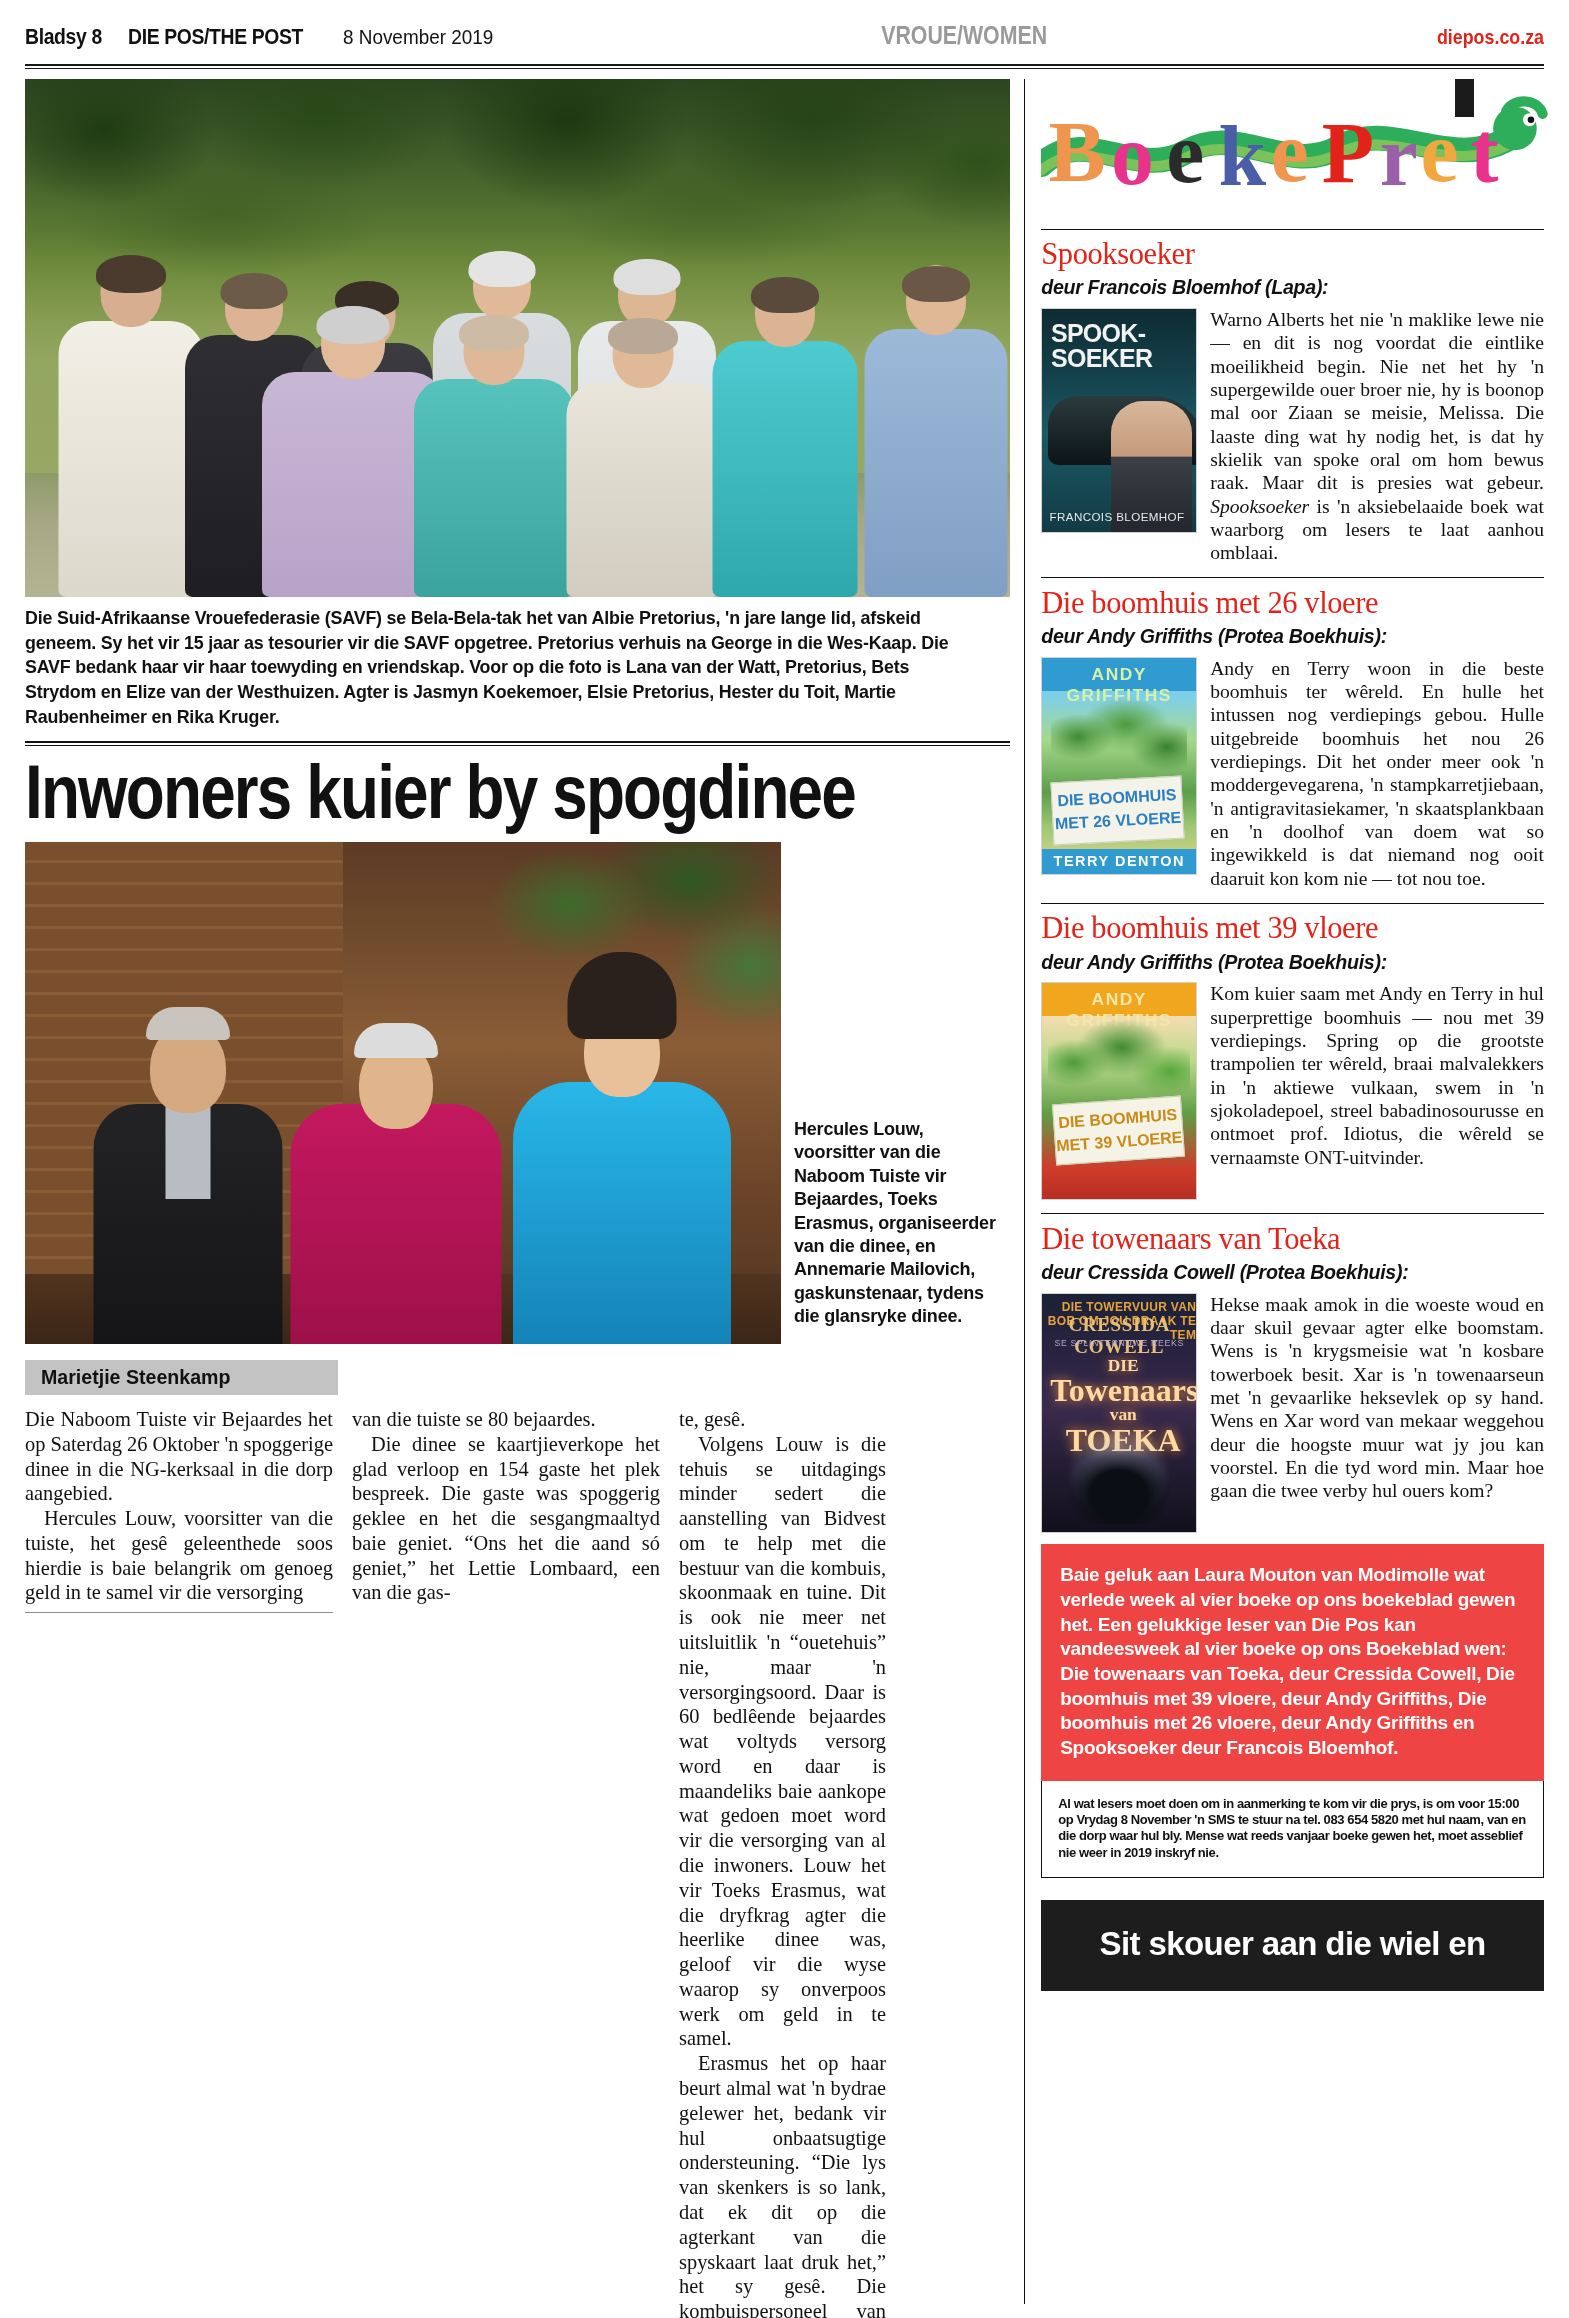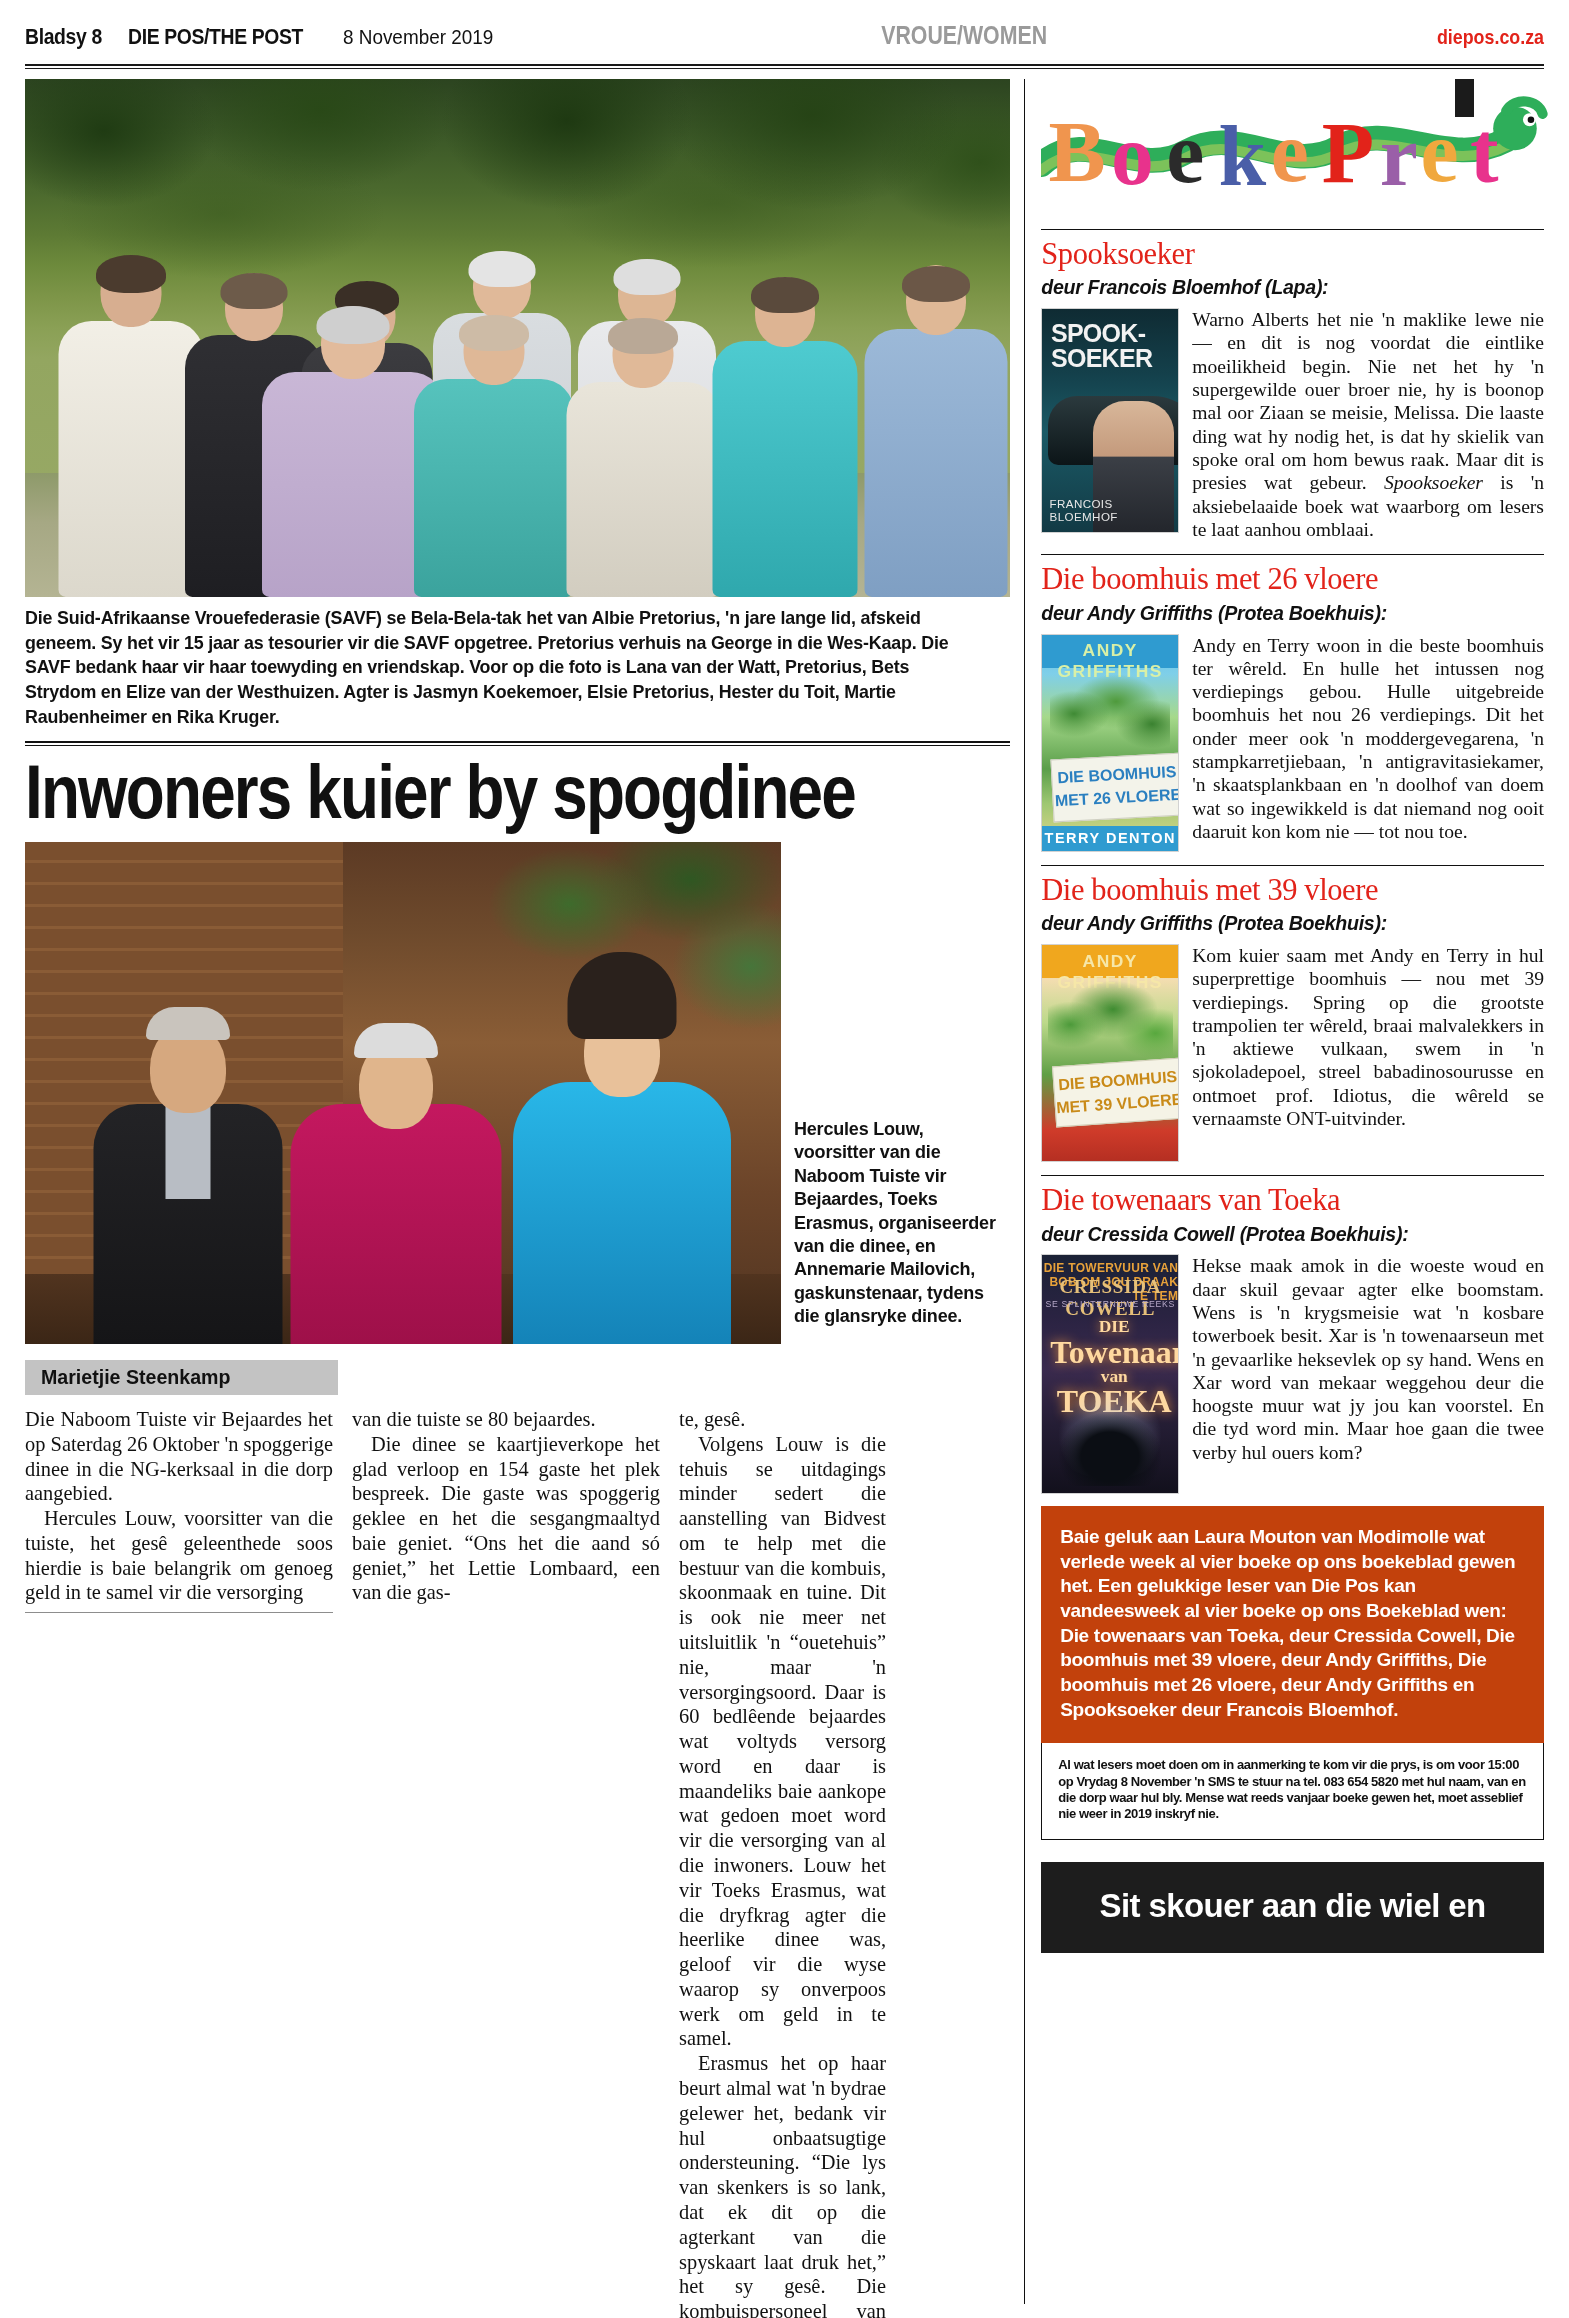--- a/index.html
+++ b/index.html
@@ -87,21 +87,21 @@
   .thin-rule { border-top: 1.5px solid #8d8d8d; margin: 7.3px 0 0 0; }
 
   
   .bp-logo { height: 138px; position: relative; margin: 2.9px 0 8.7px 0; }
   .bp-word { position: absolute; left: 0; top: 13px; width: 509px; height: 109px; }
   .bp-rule { border-top: 1.5px solid #111; margin: 4.4px 0 7.3px 0; }
 
   .bk-title { font-family: "Liberation Serif", serif; font-size: 30.5px; color: #e2231a; letter-spacing: -0.4px; margin-top: 4.4px; }
   .bk-author { font-family: "Liberation Sans", sans-serif; font-weight: bold; font-style: italic; font-size: 19.6px; margin: 4.4px 0 8.7px 0; letter-spacing: -0.3px; }
   .bk-row { display: flex; gap: 13px; align-items: flex-start; }
-  .bk-cover { width: 138px; flex: none; position: relative; overflow: hidden; border: 0.7px solid #d2d2d2; }
+  .bk-cover { width: 156px; flex: none; position: relative; overflow: hidden; border: 0.7px solid #d2d2d2; }
   .bk-text { flex: 1; font-family: "Liberation Serif", serif; font-size: 19.6px; line-height: 1.19; text-align: justify; hyphens: auto; }
   .bk-text i { font-style: italic; }
 
   
   .cv-spook { height: 225px; background: linear-gradient(180deg,#0f2b33 0%,#14414c 30%,#1b5a66 55%,#123a45 100%); }
   .cv-spook .cv-t { position:absolute; left: 8.7px; top: 11.6px; font-family:"Liberation Sans",sans-serif; font-weight:bold; font-size: 25px; color:#f2f2f2; line-height: 1.0; letter-spacing:-0.7px; }
   .cv-spook .cv-car { position:absolute; left: 5.8px; top: 87px; width: 156px; height: 69px; background: linear-gradient(180deg,#2b3a3e,#0c1518); border-radius: 29px 51px 10.2px 10.2px; }
   .cv-spook .cv-boy { position:absolute; right: 4.4px; bottom: 0; width: 81px; height: 131px; background: linear-gradient(180deg,#d8b79a 0%, #c49a7c 42%, #3b3f46 43%, #23262c 100%); border-radius: 32px 32px 0 0; }
   .cv-spook .cv-auth { position:absolute; left: 7.3px; bottom: 8.7px; font-family:"Liberation Sans",sans-serif; font-size: 11.6px; color:#e8e8e8; letter-spacing: 0.4px; }
 
@@ -130,21 +130,21 @@
   .cv-toeka { height: 240px; background: linear-gradient(180deg,#1b2236 0%,#2a2342 26%,#3a2a4e 48%,#241d34 72%,#12101c 100%); }
   .cv-toeka .cv-top { position:absolute; left:0; right:0; top:5.8px; text-align:right; font-family:"Liberation Sans",sans-serif; font-weight:bold; font-size: 12px; color:#e8a23a; letter-spacing:0.3px; }
   .cv-toeka .cv-auth { position:absolute; left:0; right:0; top:20.4px; text-align:center; font-family:"Liberation Serif",serif; font-weight:bold; font-size: 19px; color:#e6c07a; letter-spacing: 0.7px; }
   .cv-toeka .cv-sub { position:absolute; left:0; right:0; top:44px; text-align:center; font-family:"Liberation Sans",sans-serif; font-size: 8.7px; color:#b6a8c8; letter-spacing:0.7px; }
   .cv-toeka .cv-ttl { position:absolute; left:8px; right:0; top:63px; text-align:center; font-family:"Liberation Serif",serif; font-weight:bold; font-size: 32px; color:#ffd9a0; line-height:1.0; text-shadow: 0 0 10.2px rgba(255,160,60,.9); }
   .cv-toeka .cv-ttl small { display:block; font-size: 17.4px; }
   .cv-toeka .cv-crow { position:absolute; left:50%; bottom: 7.3px; transform:translateX(-50%); width: 102px; height: 73px; background: radial-gradient(ellipse at 50% 60%, #0b0e14 40%, rgba(11,14,20,0) 72%); }
   .cv-toeka .cv-glow { position:absolute; left:50%; bottom: 14.5px; transform:translateX(-50%); width: 124px; height: 87px; border-radius:50%; background: radial-gradient(circle, rgba(190,205,235,.55), rgba(40,45,70,0) 68%); }
 
   
-  .pink-box { background: #c2410c; color: #fff; padding: 19px 17.4px 20.4px 19px; margin-top: 11.6px; }
+  .pink-box { background: #ef4444; color: #fff; padding: 19px 17.4px 20.4px 19px; margin-top: 11.6px; }
   .pink-box p { font-family: "Liberation Sans", sans-serif; font-weight: bold; font-size: 19px; line-height: 1.30; letter-spacing: -0.3px; }
 
   .howto { border: 1.5px solid #111; border-top: none; padding: 14.5px 16px 16px 16px; }
   .howto p { font-family: Liberation Sans, sans-serif; font-weight: bold; font-size: 13px; line-height: 1.26; letter-spacing: -0.4px; }
 
   .black-ad { background: #1d1d1d; color: #fff; margin-top: 22px; padding: 25px 7.3px 28px 7.3px; text-align: center; }
   .black-ad .l1 { font-family: "Liberation Sans", sans-serif; font-weight: bold; font-size: 33px; letter-spacing: -0.6px; }
   .black-ad .l2 { font-family: "Liberation Sans", sans-serif; font-weight: bold; font-size: 39px; letter-spacing: -0.4px; margin-top: 7.3px; }
 
   .pin-clip { position:absolute; right: 70px; top: -2.9px; width: 19px; height: 38px; background:#1b1b1b; }

